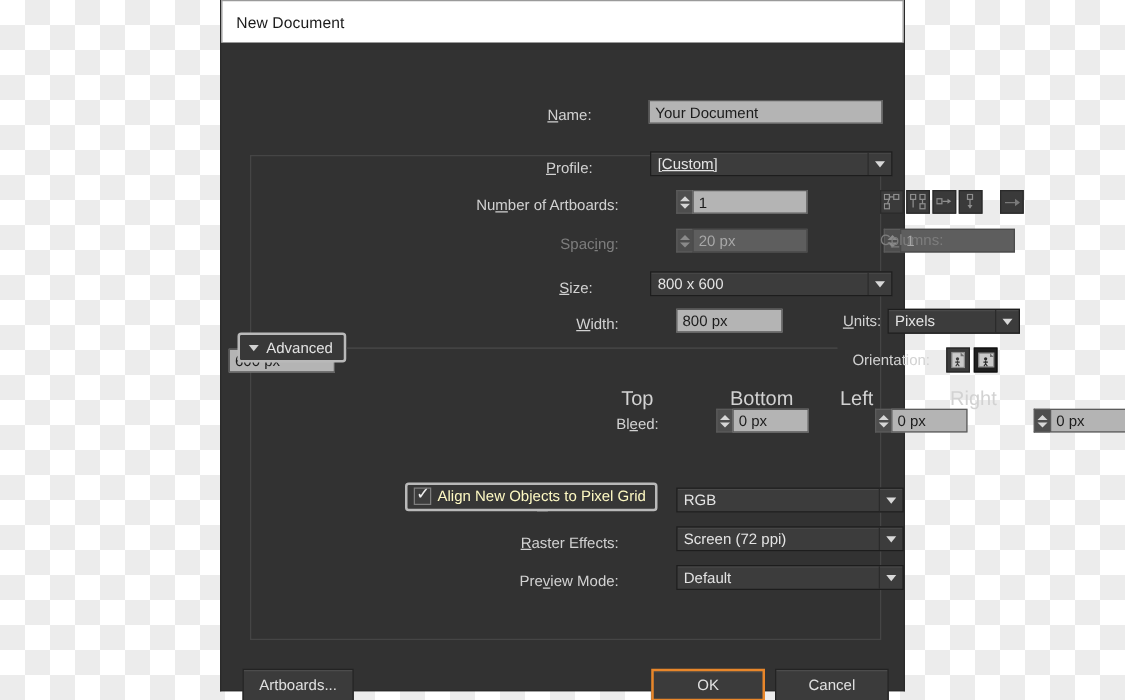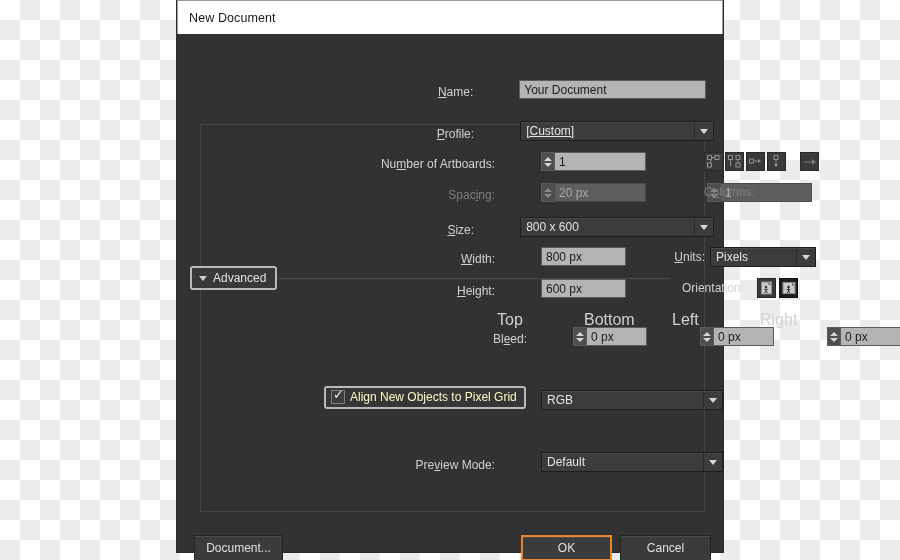--- a/index.html
+++ b/index.html
@@ -393,21 +393,20 @@
       <div class="lbl" style="position:absolute; right:111px; top:3px; white-space:nowrap;"><span class="u">U</span>nits:</div>
       <div class="ddown" style="width:106px; margin-left:6px;">
         <span>Pixels</span>
         <span class="dd-arrow">
             <i></i>
           </span>
       </div>
     </div>
 
     <div class="row" style="left:0; top:245px;">
-      <div class="lbl" style="width:318px;"><span class="u">H</span>eight:</div>
       <div class="tinput" style="width:85px; margin-left:6px;">600 px</div>
     </div>
     <div class="row" style="left:527px; top:244px;">
       <div class="lbl" style="position:absolute; right:57px; top:3px; white-space:nowrap;">Orientation:</div>
       <div style="display:flex; margin-left:53px;">
         <div class="orient">
           <svg width="14" height="14" viewBox="0 0 14 14">
             <rect x="1.5" y="1" width="10" height="12" fill="#c9c9c9" stroke="#8d8d8d"></rect>
             <path d="M8.5 1 L11.5 4 L8.5 4 Z" fill="#6e6e6e"></path>
             <circle cx="6" cy="6" r="1.3" fill="#3a3a3a"></circle>
@@ -479,40 +478,49 @@
     <div class="row" style="left:0; top:356px;">
       <div class="lbl" style="width:318px;"><span class="u">C</span>olor Mode:</div>
       <div class="ddown" style="width:182px; margin-left:6px;">
         <span>RGB</span>
         <span class="dd-arrow">
             <i></i>
           </span>
       </div>
     </div>
 
+    <div class="row" style="left:0; top:387px;">
+      <div class="lbl" style="width:318px;"><span class="u">R</span>aster Effects:</div>
+      <div class="ddown" style="width:182px; margin-left:6px;">
+        <span>Screen (72 ppi)</span>
+        <span class="dd-arrow">
+            <i></i>
+          </span>
+      </div>
+    </div>
 
     <div class="row" style="left:0; top:418px;">
       <div class="lbl" style="width:318px;">Pre<span class="u">v</span>iew Mode:</div>
       <div class="ddown" style="width:182px; margin-left:6px;">
         <span>Default</span>
         <span class="dd-arrow">
             <i></i>
           </span>
       </div>
     </div>
 
     <div id="pixelgrid-wrap">
       <span class="cbox">
           <span class="tick">✓</span>
         </span>
       <span class="cblabel">Align New Objects to Pixel Grid</span>
     </div>
 
     <div class="pbtn" style="position:absolute; left:17px; top:501px; width:89px;">
-      <span>Document...</span>
+      <span>Artboards...</span>
     </div>
     <div class="pbtn focus" style="position:absolute; left:344px; top:501px; width:91px;">
       <span>OK</span>
     </div>
     <div class="pbtn" style="position:absolute; left:443px; top:501px; width:91px;">
       <span>Cancel</span>
     </div>
 
   </div>
 </div>

